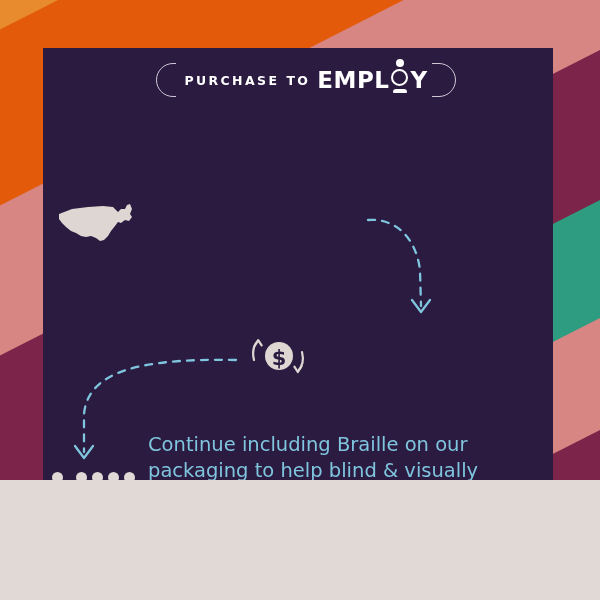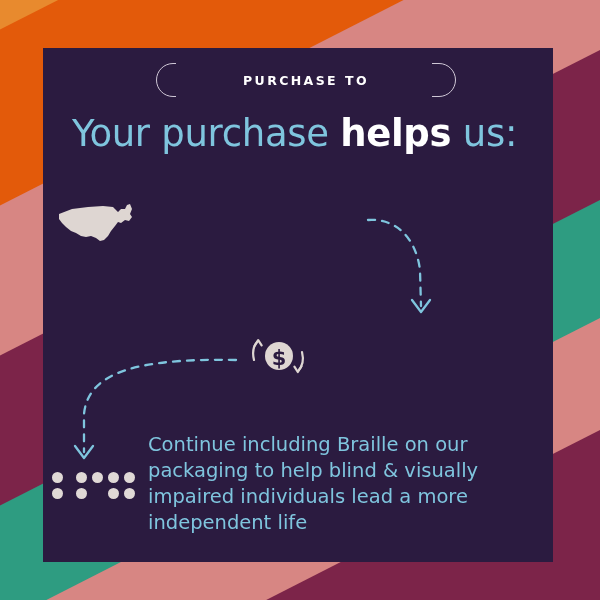--- a/index.html
+++ b/index.html
@@ -1,21 +1,21 @@
 <!DOCTYPE html>
 <html><head>
 <meta charset="utf-8">
 <style>
   html,body{margin:0;padding:0;}
   body{
     width:600px;height:600px;overflow:hidden;
     font-family:"DejaVu Sans","Liberation Sans",sans-serif;
     background:#E0D9D6;
   }
-  #stage{position:relative;width:600px;height:600px;overflow:hidden;}
+  #stage{position:relative;width:600px;height:480px;overflow:hidden;}
 
   
   #bg{position:absolute;inset:0;overflow:hidden;background:#E0D9D6;}
   .stripe{
     position:absolute;
     left:-460px;
     width:1560px;
     transform-origin:0 0;
     transform:rotate(-27deg);
   }
@@ -132,25 +132,31 @@
     </div>
 
   <div id="card"></div>
 
   <div id="logo-pill"></div>
   <div class="pill-break" style="left: 176px; top: 60px; width: 256px;"></div>
     <div class="pill-break" style="left: 176px; top: 94px; width: 256px;"></div>
     <div id="logo-text">
     <span class="logo-small">PURCHASE</span>
     <span class="logo-small">TO</span>
+    <span class="logo-big">
+      <span>EMPL</span>
+      <span id="person-o">
+        <span id="person-head"></span>
+        <span id="person-ring"></span>
+        <span id="person-base"></span>
+      </span>
+      <span>Y</span>
+    </span>
   </div>
 
-  <div id="headline">
-    <span>Your purchase </span><span class="bold">helps</span><span> us:</span>
-  </div>
 
   <svg id="map-icon" viewBox="0 0 88 52">
     <path fill="#DED6D2" d="M4,14 L17,9 L33,7 L48,6 L58,7 L63,12 L66,9 L70,9 L72,5 L75,4 L77,9
       L75,14 L77,17 L74,21 L70,20 L66,23 L63,22 L60,26 L56,31 L53,36 L49,40 L45,41
       L41,38 L36,36 L31,37 L26,36 L21,33 L16,31 L11,27 L7,23 L4,19 Z"></path>
   </svg>
 
   <svg id="coin-icon" viewBox="0 0 62 44">
     <circle cx="31" cy="22" r="14" fill="#DED6D2"></circle>
     <text x="31" y="31" text-anchor="middle" font-size="21" font-weight="bold" font-family="DejaVu Sans, sans-serif" fill="#2B1B40">$</text>

